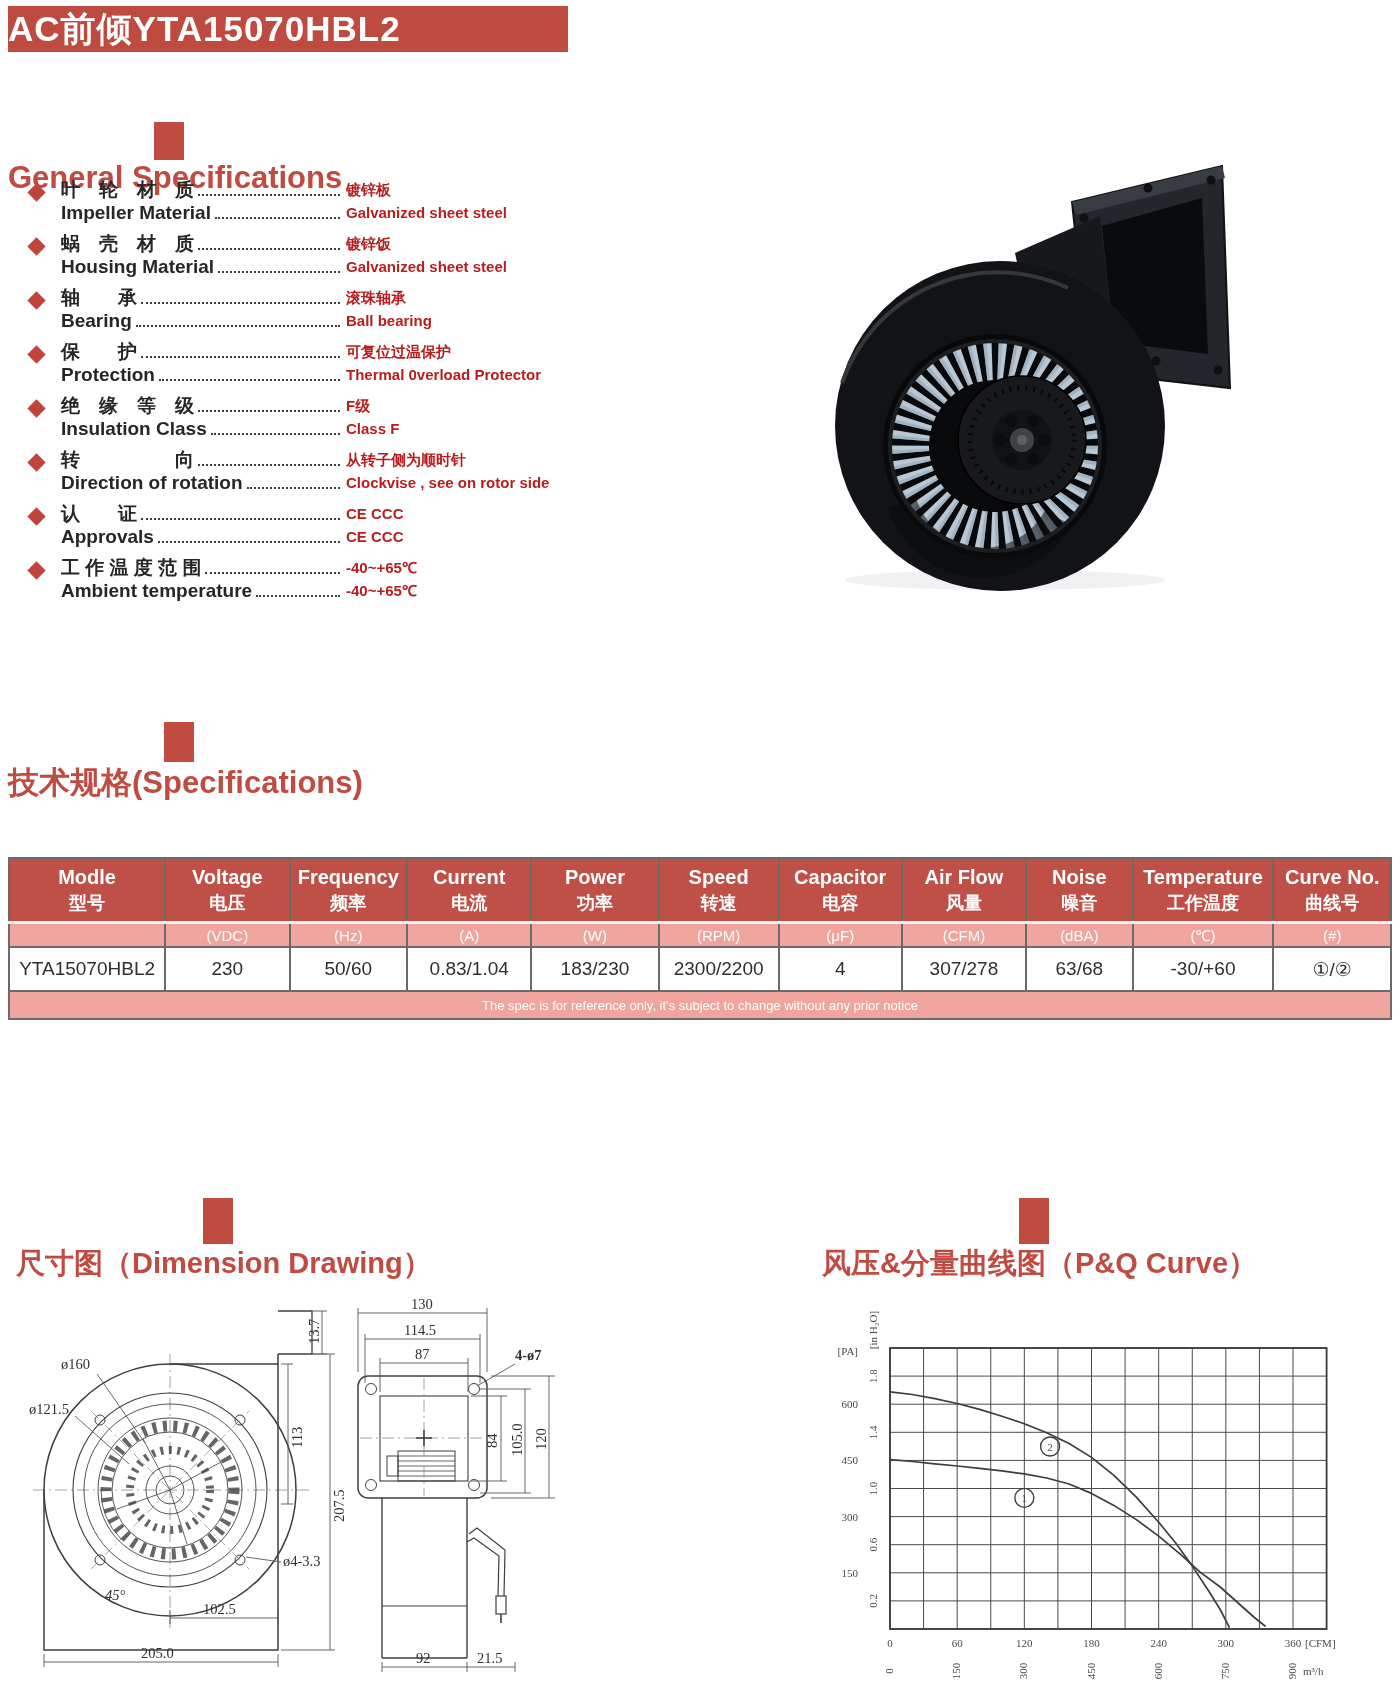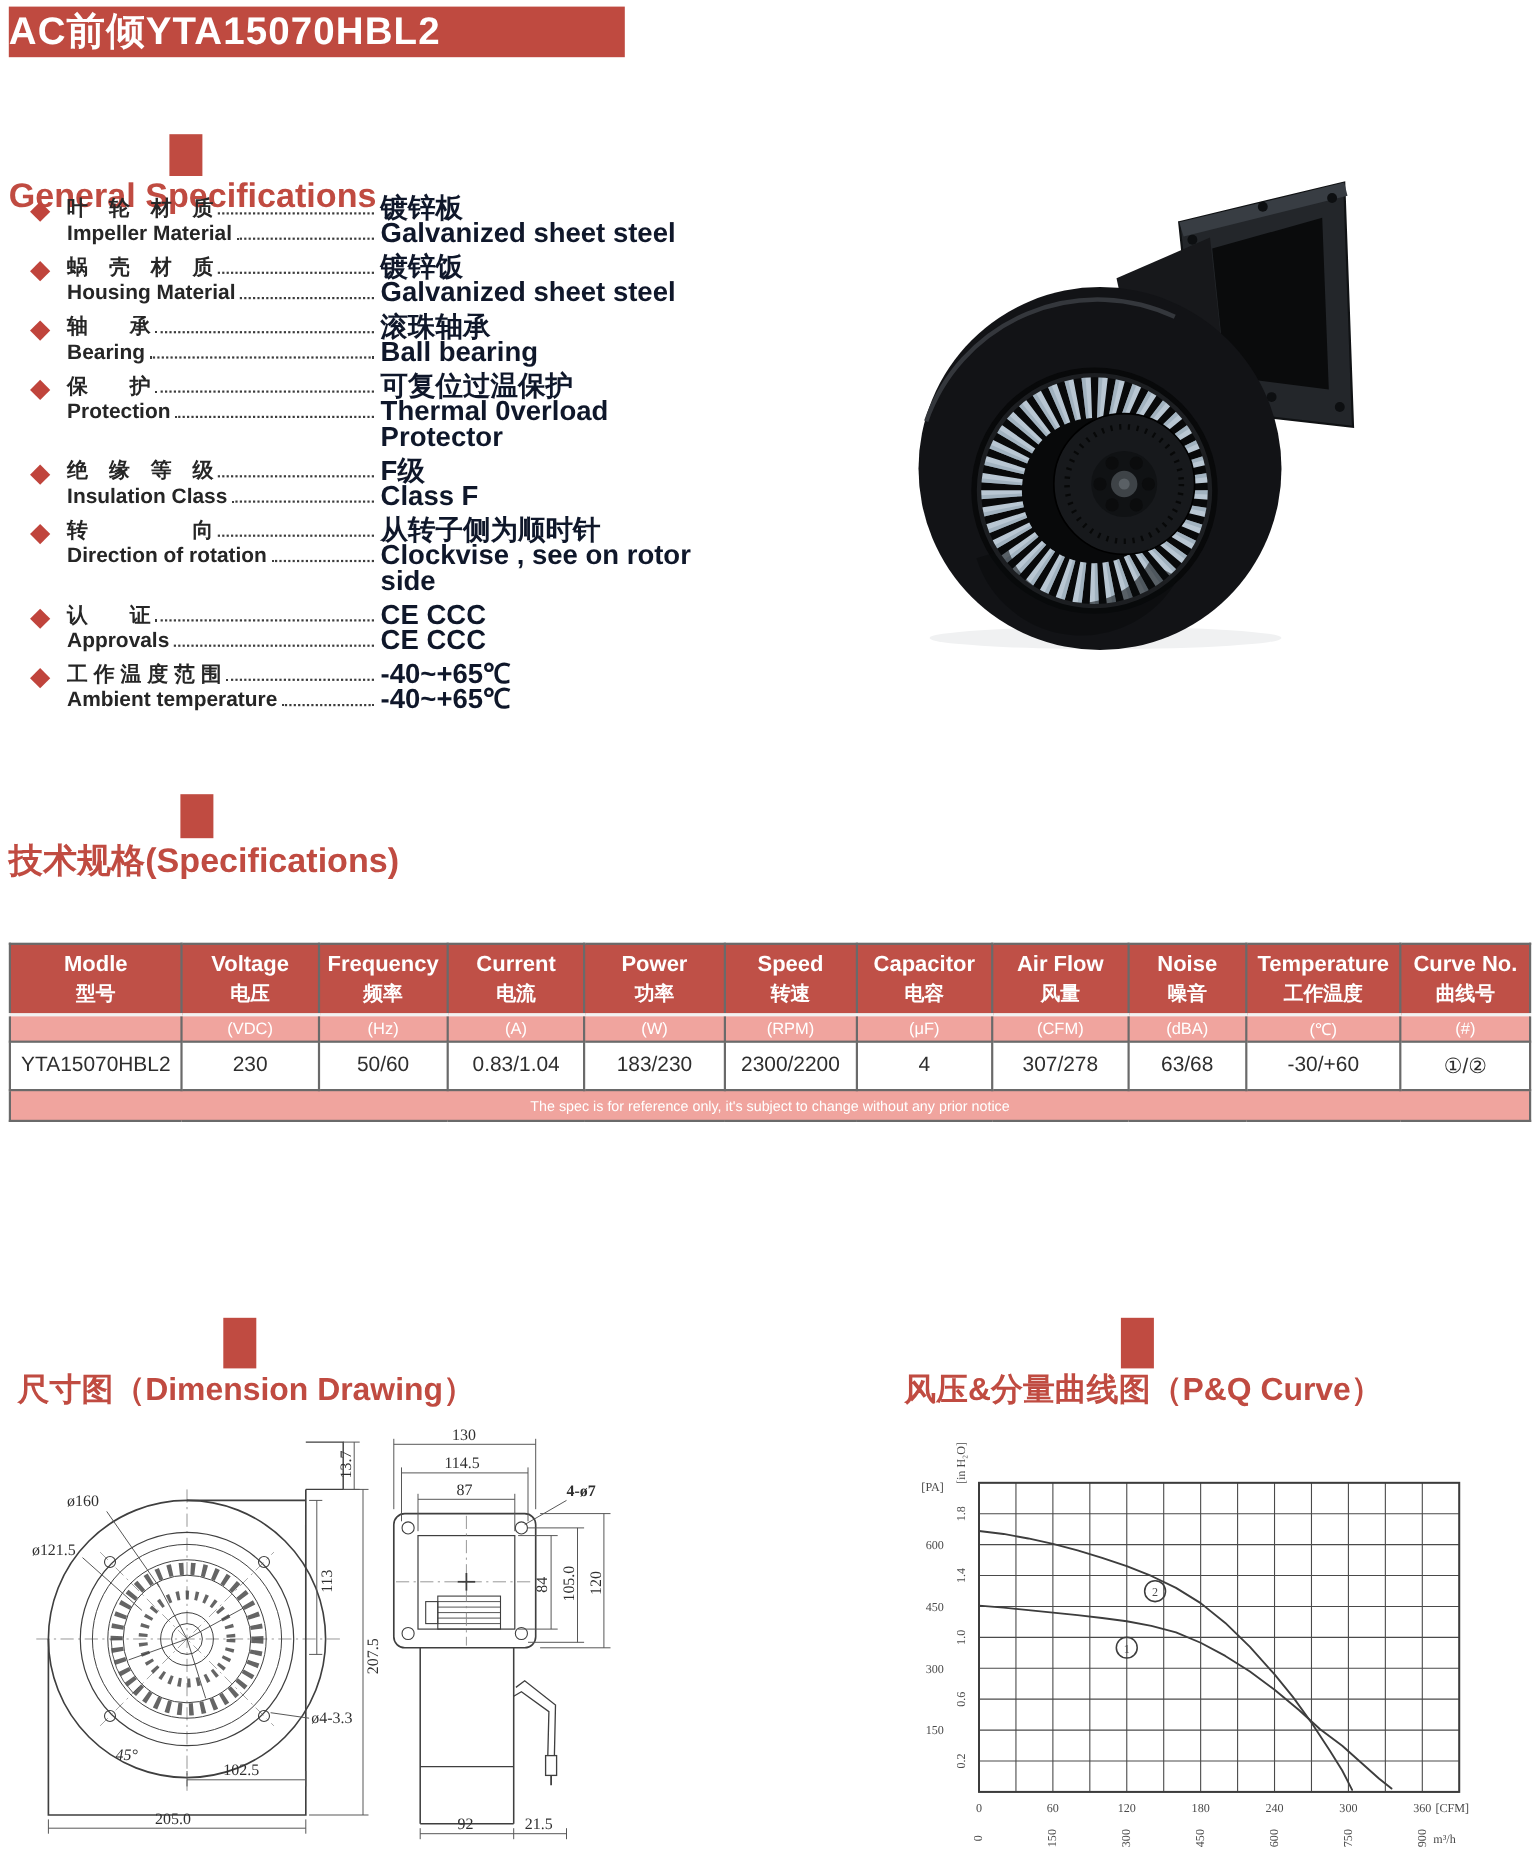--- a/index.html
+++ b/index.html
@@ -21,21 +21,21 @@
   .t-pq{left:822px;top:1198px;font-size:29px;}
   .t-pq .sec-sq{width:30px;height:46px;}
   
   .gs-list{position:absolute;left:30px;top:178px;width:625px;}
   .gs-item{display:flex;margin-bottom:8px;}
   .diamond{width:13px;height:13px;background:#c0443c;transform:rotate(45deg);
            margin:8px 18px 0 0;flex:none;}
   .gs-labels{width:285px;flex:none;}
   .gs-labels .ln{display:flex;align-items:baseline;font-size:19px;font-weight:700;line-height:23px;color:#262626;}
   .dots{flex:1;border-bottom:2.5px dotted #3c3c3c;margin:0 6px 4px 4px;min-width:10px;}
-  .gs-values{flex:1;font-size:25px;font-weight:700;line-height:23px;color:#0f172a;}
+  .gs-values{flex:1;font-size:15px;font-weight:700;line-height:23px;color:#b91c1c;}
   
   .spec-table{position:absolute;left:8px;top:857px;width:1384px;border-collapse:collapse;
               table-layout:fixed;}
   .spec-table th,.spec-table td{border:2px solid #6a6a6a;text-align:center;padding:0;}
   .spec-table thead th{background:#bf5047;color:#fff;height:62px;font-weight:700;}
   .spec-table thead .en{font-size:20px;line-height:26px;}
   .spec-table thead .cn{font-size:18px;line-height:26px;font-weight:700;}
   .unit-row td{background:#f0a49e;color:#fff;font-size:15px;height:22px;border-top:3px solid #f2f2f2;}
   .data-row td{background:#fff;color:#2e2e2e;font-size:19px;height:42px;font-weight:400;}
   .note-row td{background:#f0a49e;color:#fff;font-size:13px;height:26px;}

